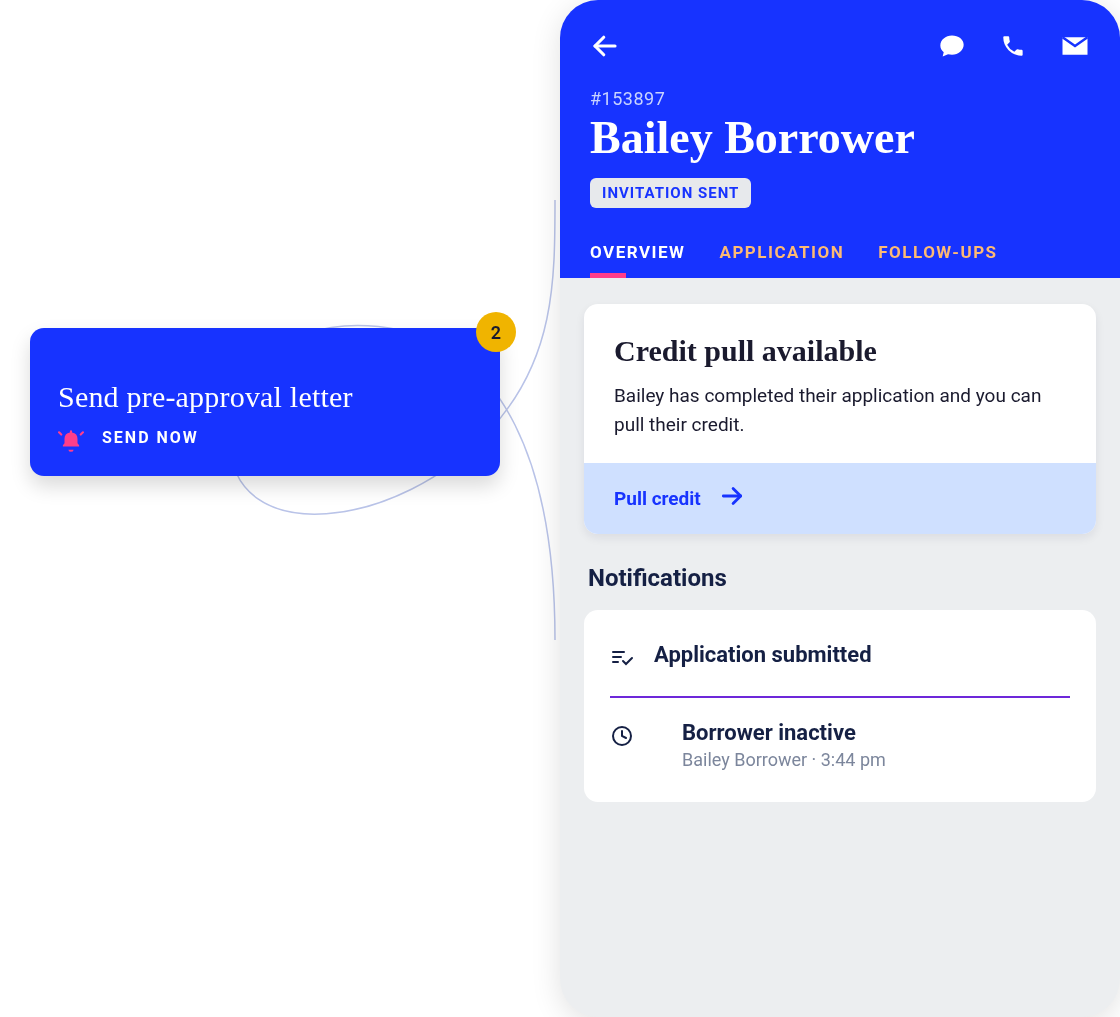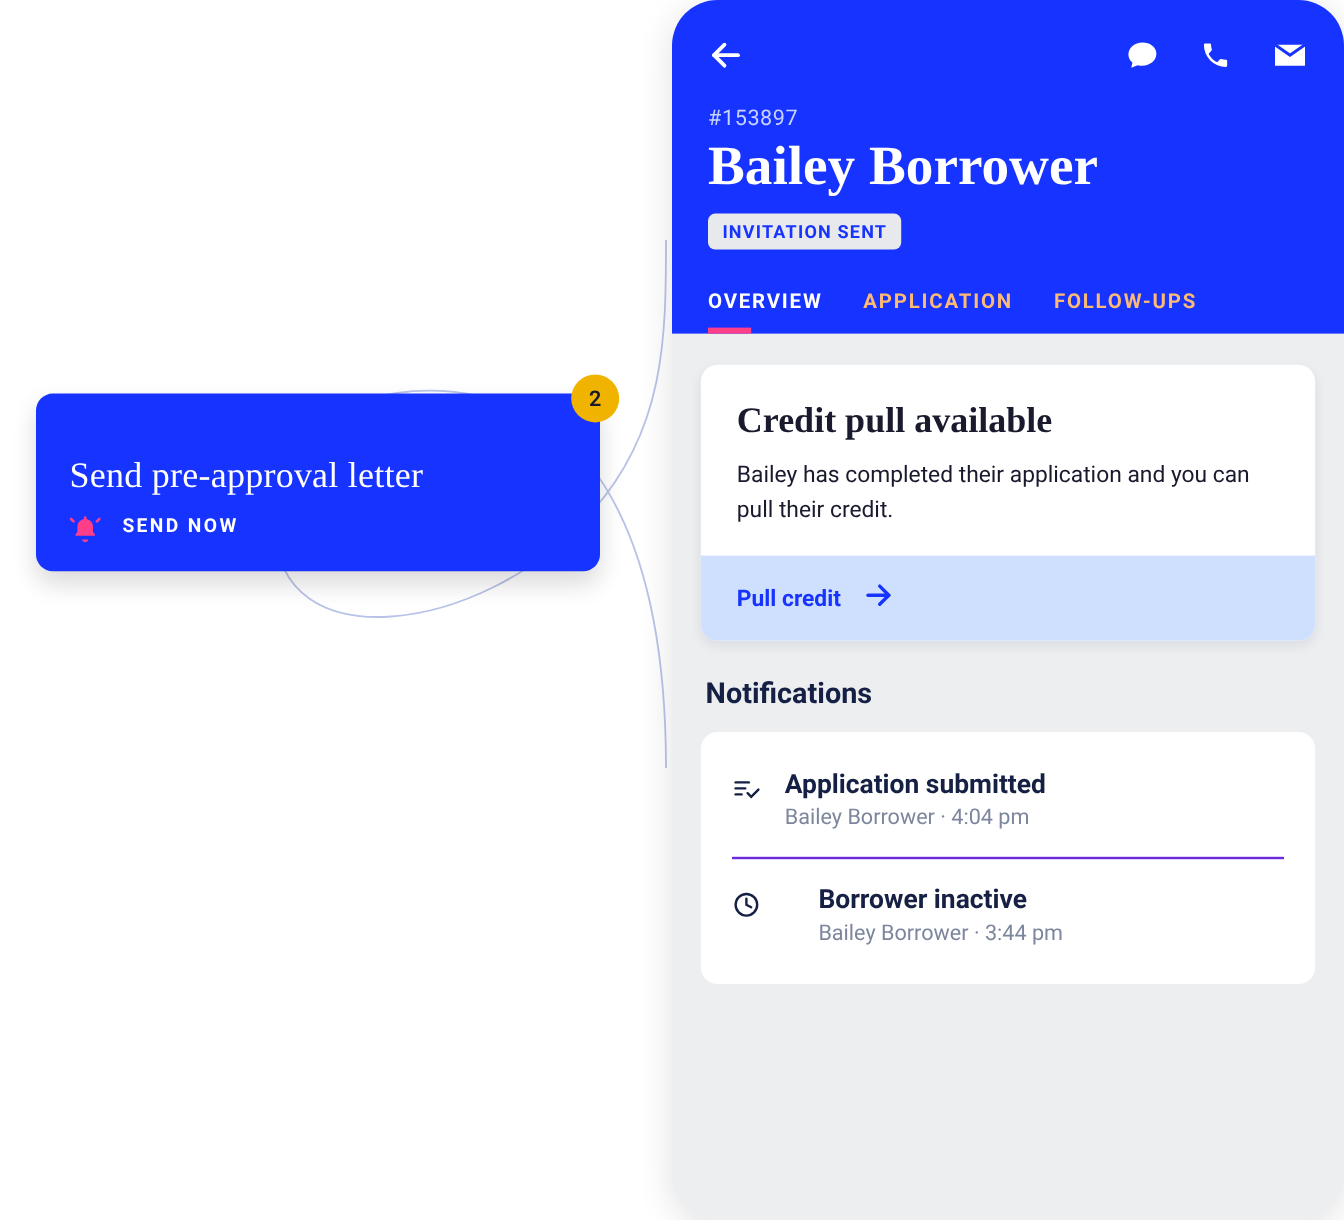--- a/index.html
+++ b/index.html
@@ -291,21 +291,20 @@
         <span class="nicon">
           <svg width="24" height="24" viewBox="0 0 24 24" fill="none" stroke="currentColor" stroke-width="2" stroke-linecap="round">
             <line x1="3" y1="6" x2="14" y2="6"></line>
               <line x1="3" y1="11" x2="11" y2="11"></line>
               <line x1="3" y1="16" x2="8" y2="16"></line>
             <polyline points="13 15 16 18 22 12"></polyline>
           </svg>
         </span>
         <div>
           <div class="ntitle">Application submitted</div>
-          <div class="nmeta">Bailey Borrower · 4:04 pm</div>
         </div>
       </div>
 
       <div class="notif">
         <span class="nicon">
           <svg width="24" height="24" viewBox="0 0 24 24" fill="none" stroke="currentColor" stroke-width="2" stroke-linecap="round">
             <circle cx="12" cy="12" r="9"></circle>
               <polyline points="12 7 12 12 16 14"></polyline>
           </svg>
         </span>

